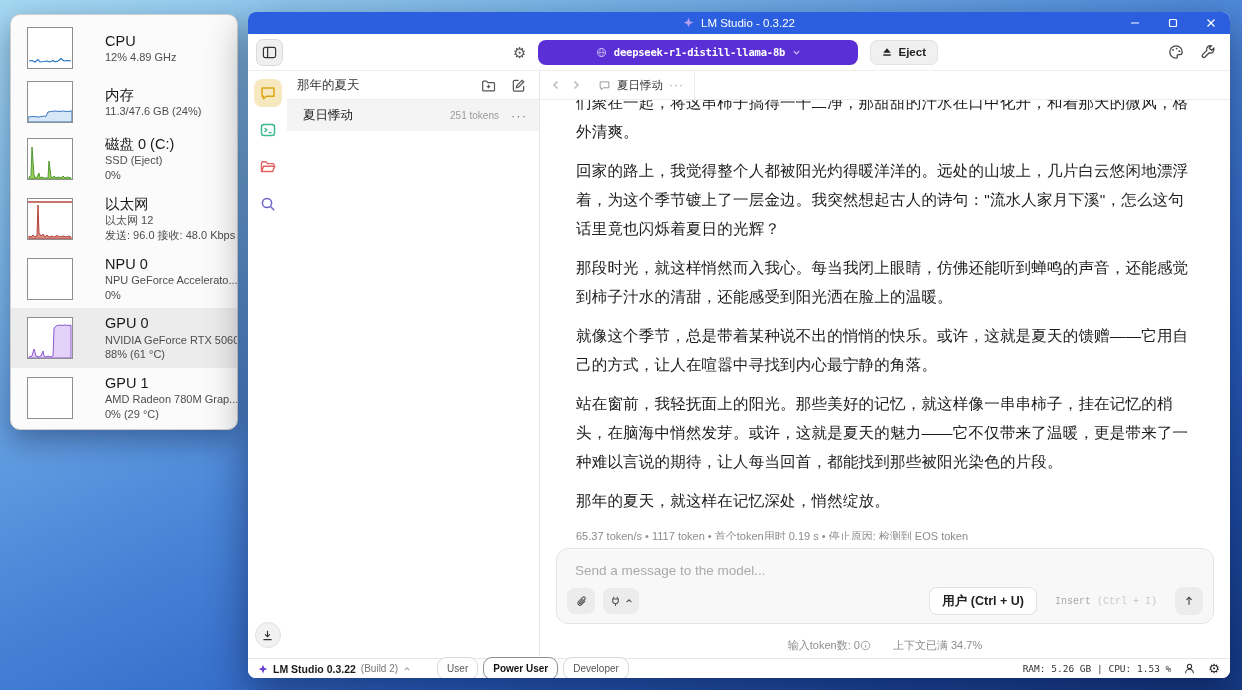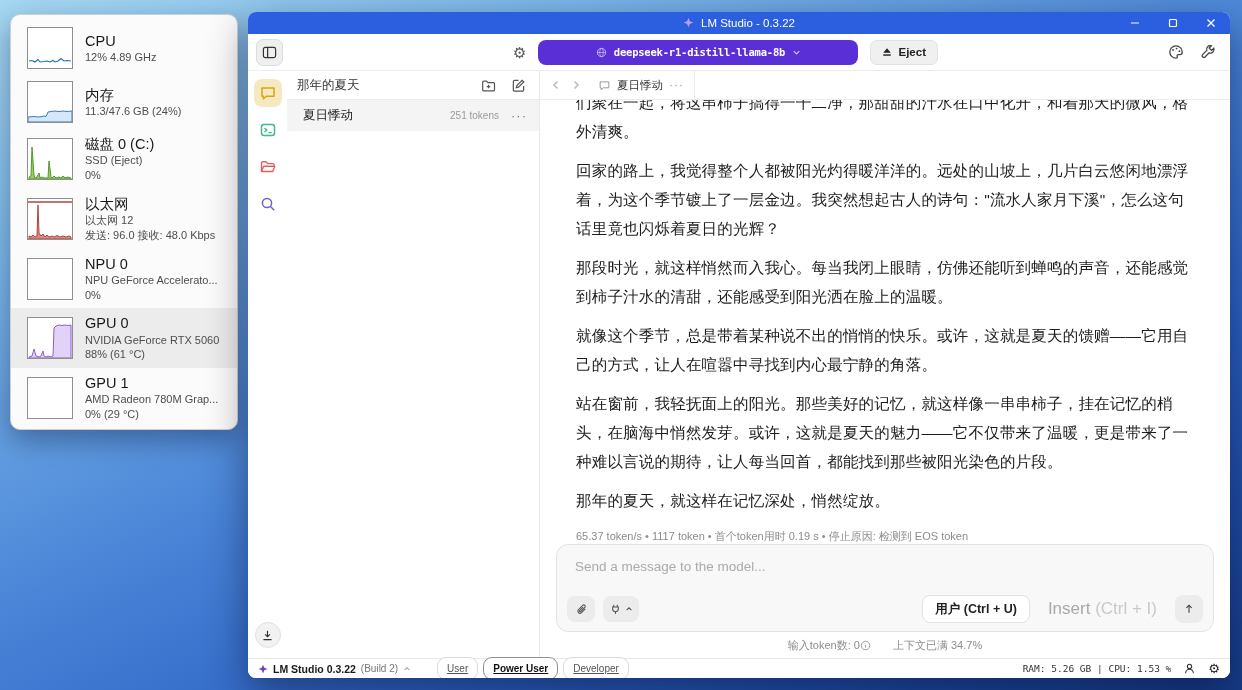--- a/index.html
+++ b/index.html
@@ -14,21 +14,21 @@
 
   
   .tm-panel{
     position:absolute; left:10px; top:14px; width:228px; height:416px;
     background:#fbfbfb; border:1px solid #cfcfcf; border-radius:10px;
     box-shadow:0 10px 28px rgba(0,0,30,.35); padding:6px 0; overflow:hidden;
   }
   .tm-row{ display:flex; align-items:center; gap:12px; padding:6px 0 6px 16px; }
   .tm-row.selected{ background:#ececec; }
   .tm-chart{ width:46px; height:42px; background:#fff; border:1px solid #8f8f8f; flex:0 0 auto; }
-  .tm-text{ min-width:0; }
+  .tm-text{ min-width:0;margin-left:20px; }
   .tm-title{ font-size:14.5px; color:#191919; line-height:1.25; }
   .tm-sub{ font-size:11px; color:#4d4d4d; line-height:1.35; white-space:nowrap; overflow:hidden; }
   .tm-sub:empty{ display:none; }
 
   
   .win{
     position:absolute; left:248px; top:12px; width:982px; height:666px;
     border-radius:8px; overflow:hidden; background:#fff;
     box-shadow:0 14px 40px rgba(0,0,30,.45);
     display:flex; flex-direction:column;
@@ -117,40 +117,40 @@
   .messages{
     flex:1; min-height:0; overflow:hidden; padding:0 40px 0 36px;
   }
   .messages p{
     margin:0 0 10px 0; font-size:15.5px; line-height:29px; color:#1c1c1c; letter-spacing:.2px;
   }
   .messages p:first-child{ margin-top:-12px; }
   .stats-line{ font-size:11px; color:#8c8c8c; margin:14px 0 0 0; }
 
   .composer{
-    flex:0 0 auto; margin:0 16px; border:1px solid #e3e3e3; background:#f8f8f9;
-    border-radius:12px; height:88px; display:flex; flex-direction:column; padding:6px 10px 8px 10px;
+    flex:0 0 auto; margin:8px 16px; border:1px solid #e3e3e3; background:#f8f8f9;
+    border-radius:12px; height:76px; display:flex; flex-direction:column; padding:6px 10px 8px 10px;
   }
   .composer textarea{
     flex:1; resize:none; border:none; outline:none; background:transparent;
     font-family:"Liberation Sans","DejaVu Sans",sans-serif; font-size:13.5px; color:#333; padding:8px 8px 0 8px;
   }
   .composer textarea::placeholder{ color:#aaa; }
   .composer-bottom{ display:flex; align-items:center; gap:8px; }
   .comp-btn{
     height:26px; min-width:28px; border-radius:8px; background:#ececec;
     display:flex; align-items:center; justify-content:center; gap:3px; cursor:pointer; padding:0 6px;
   }
   .comp-btn svg{ stroke:#555; fill:none; stroke-width:1.3; }
   .comp-spacer{ flex:1; }
   .user-btn{
     height:28px; border-radius:8px; background:#fff; border:1px solid #e2e2e2;
     display:flex; align-items:center; padding:0 12px; font-size:12.5px; font-weight:bold; color:#222; cursor:pointer;
   }
-  .insert-btn{ font-size:17px; color:#a9a9a9; padding:0 10px; cursor:pointer; }
+  .insert-btn{ font-size:10px; color:#a9a9a9; padding:0 10px; cursor:pointer;font-family:Liberation Mono, monospace; }
   .insert-btn .dim{ color:#c9c9c9; }
   .send-btn{
     width:28px; height:28px; border-radius:8px; background:#ececec;
     display:flex; align-items:center; justify-content:center; cursor:pointer;
   }
   .send-btn svg{ stroke:#444; fill:none; stroke-width:1.5; }
 
   .token-line{
     flex:0 0 auto; height:26px; display:flex; align-items:center; justify-content:center;
     gap:0; font-size:11px; color:#8e8e8e;
@@ -163,21 +163,21 @@
     height:20px; flex:0 0 auto; border-top:1px solid #e7e7e7; background:#fff;
     display:flex; align-items:center; padding:0 10px; gap:8px;
   }
   .sb-left{ display:flex; align-items:center; gap:5px; cursor:pointer; }
   .sb-app{ font-size:10.5px; font-weight:bold; color:#1a1a1a; }
   .sb-build{ font-size:10px; color:#777; }
   .sb-chev svg{ stroke:#aaa; fill:none; stroke-width:1.4; }
   .modes{ display:flex; align-items:center; gap:5px; margin-left:18px; }
   .mode{
     font-size:10px; color:#555; border:1px solid #d9d9d9; border-radius:9px;
-    padding:5px 9px; cursor:pointer; background:#fff;text-decoration:underline;
+    padding:5px 9px; cursor:pointer; background:#fff;
   }
   .mode.active{ border-color:#8f8f8f; font-weight:bold; color:#111; }
   .sb-right{ margin-left:auto; display:flex; align-items:center; gap:12px; }
   .sb-perf{ font-family:"DejaVu Sans Mono","Liberation Mono",monospace; font-size:9.5px; color:#333; }
   .sb-right svg{ stroke:#333; fill:none; stroke-width:1.3; cursor:pointer; }
   .sb-gear{ font-size:13px; color:#222; cursor:pointer; line-height:1; }
 </style>
 </head>
 <body>
 

